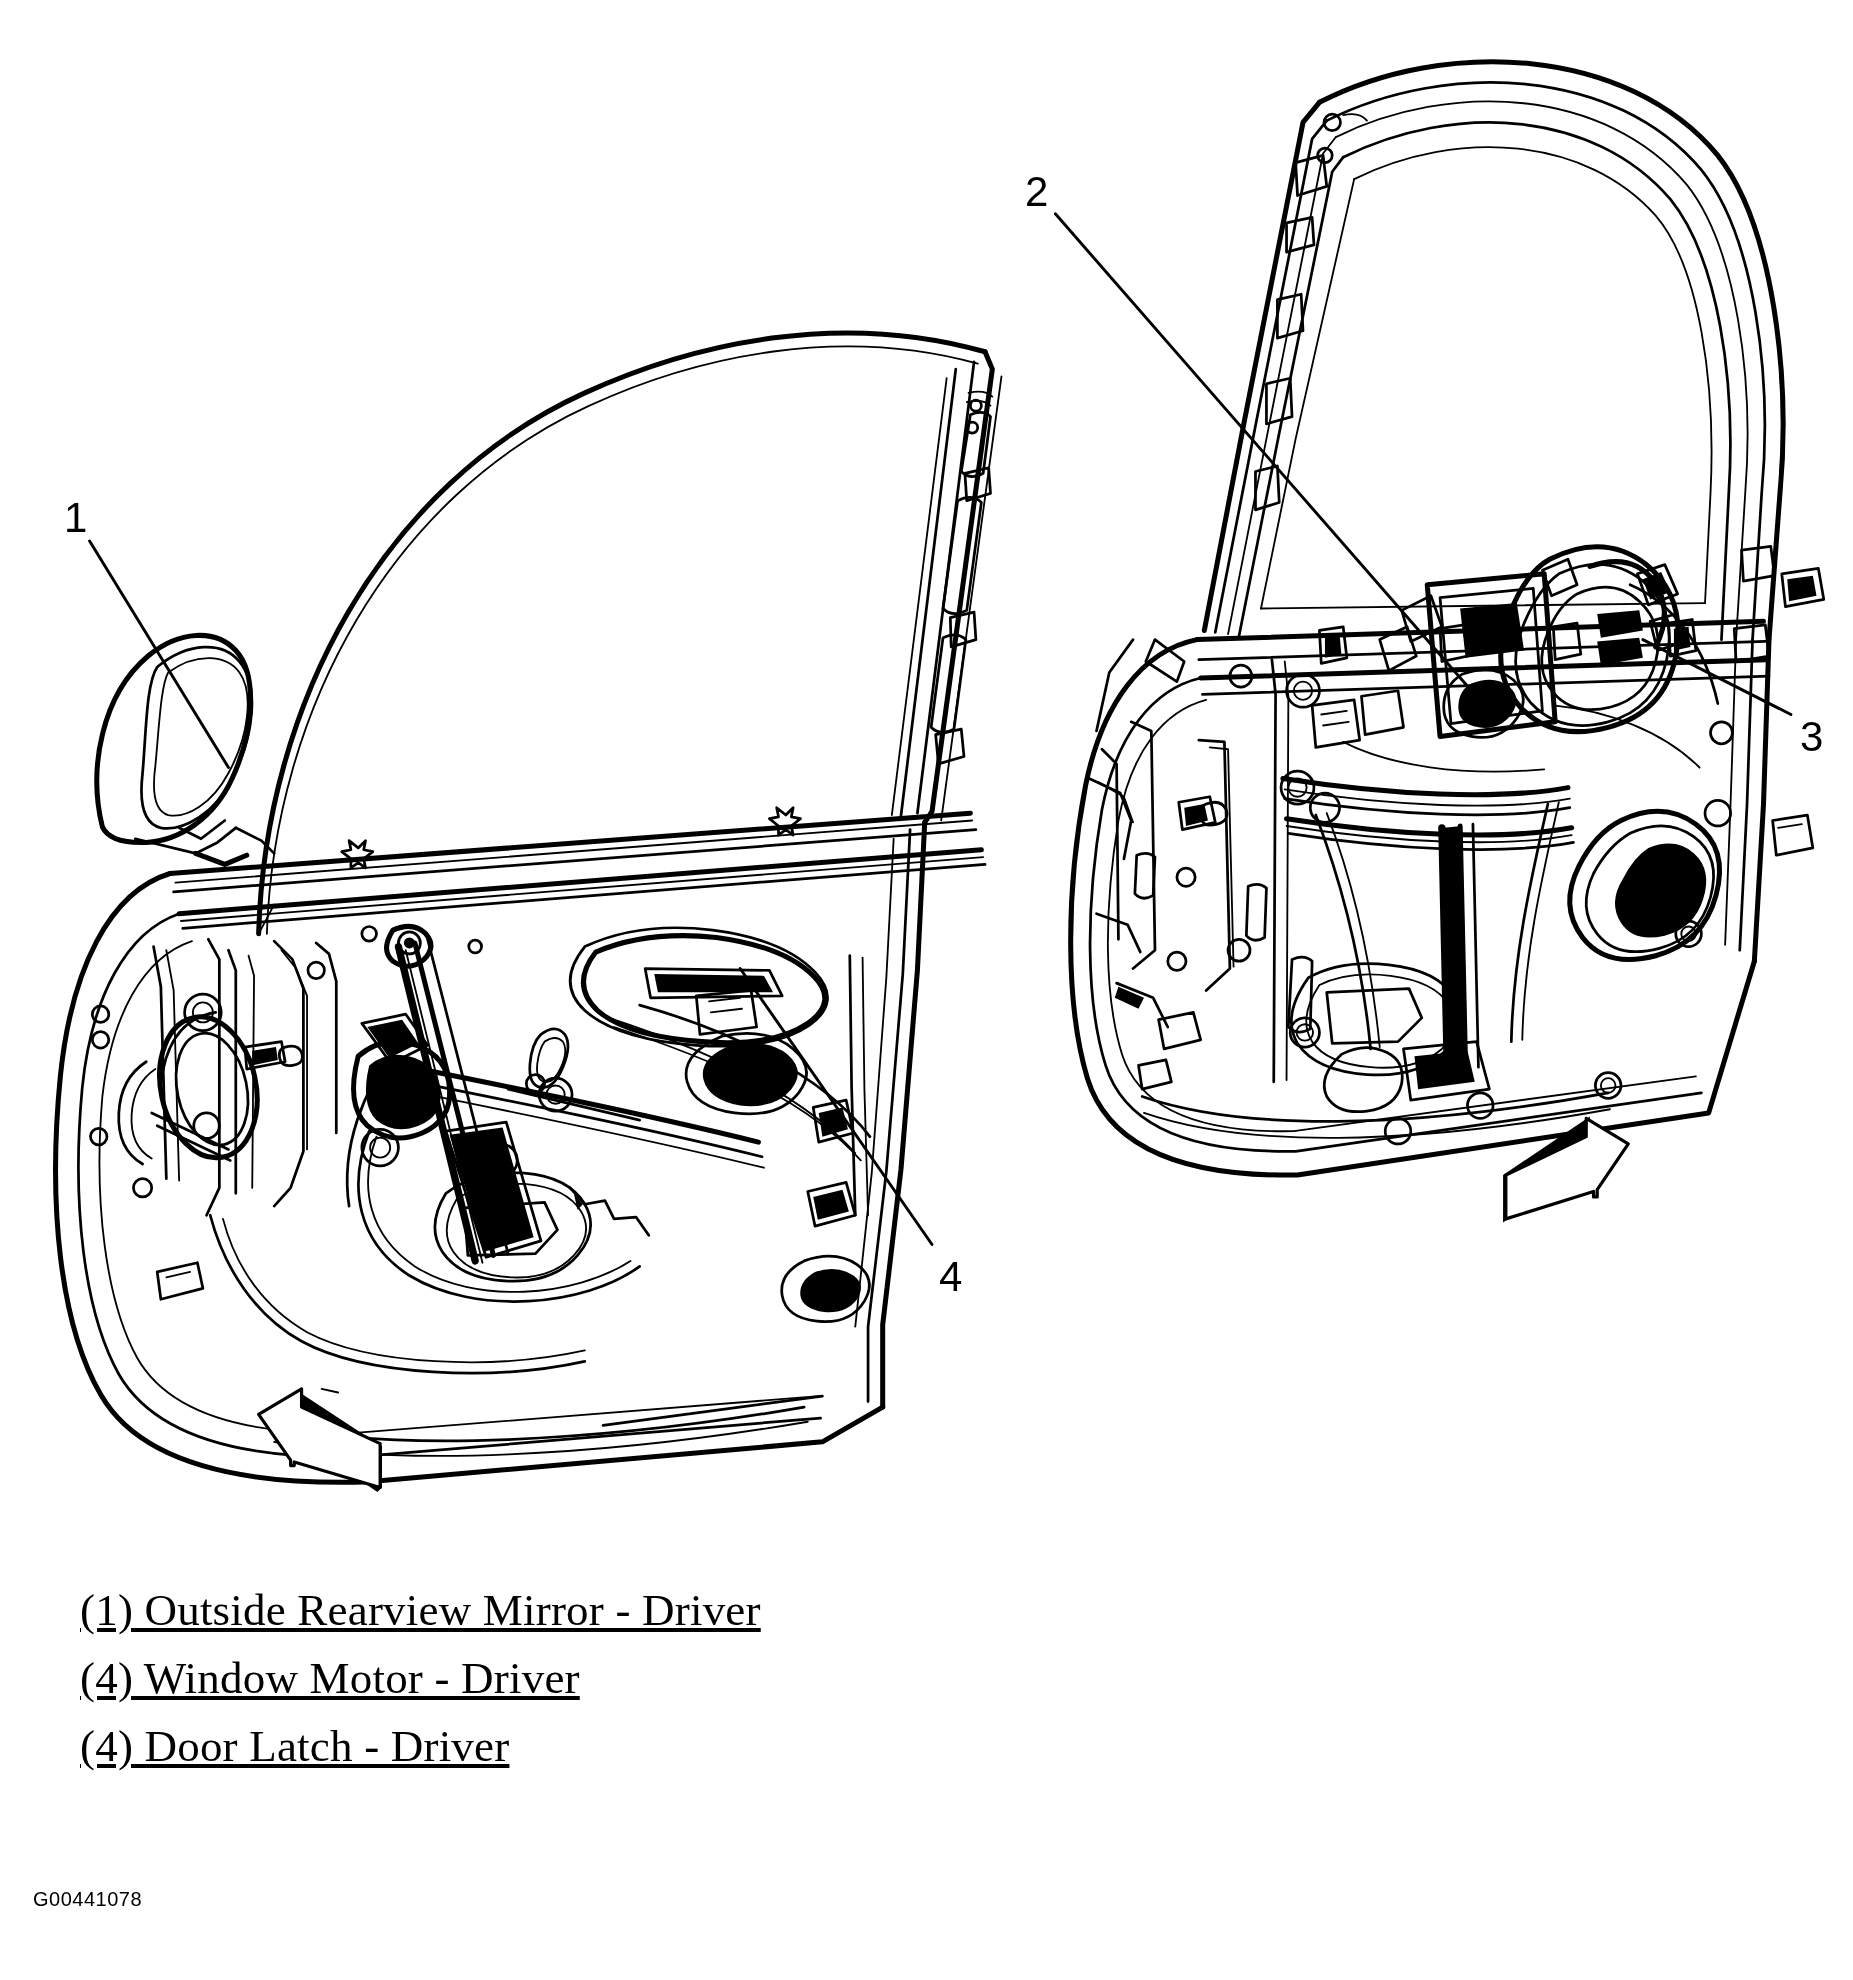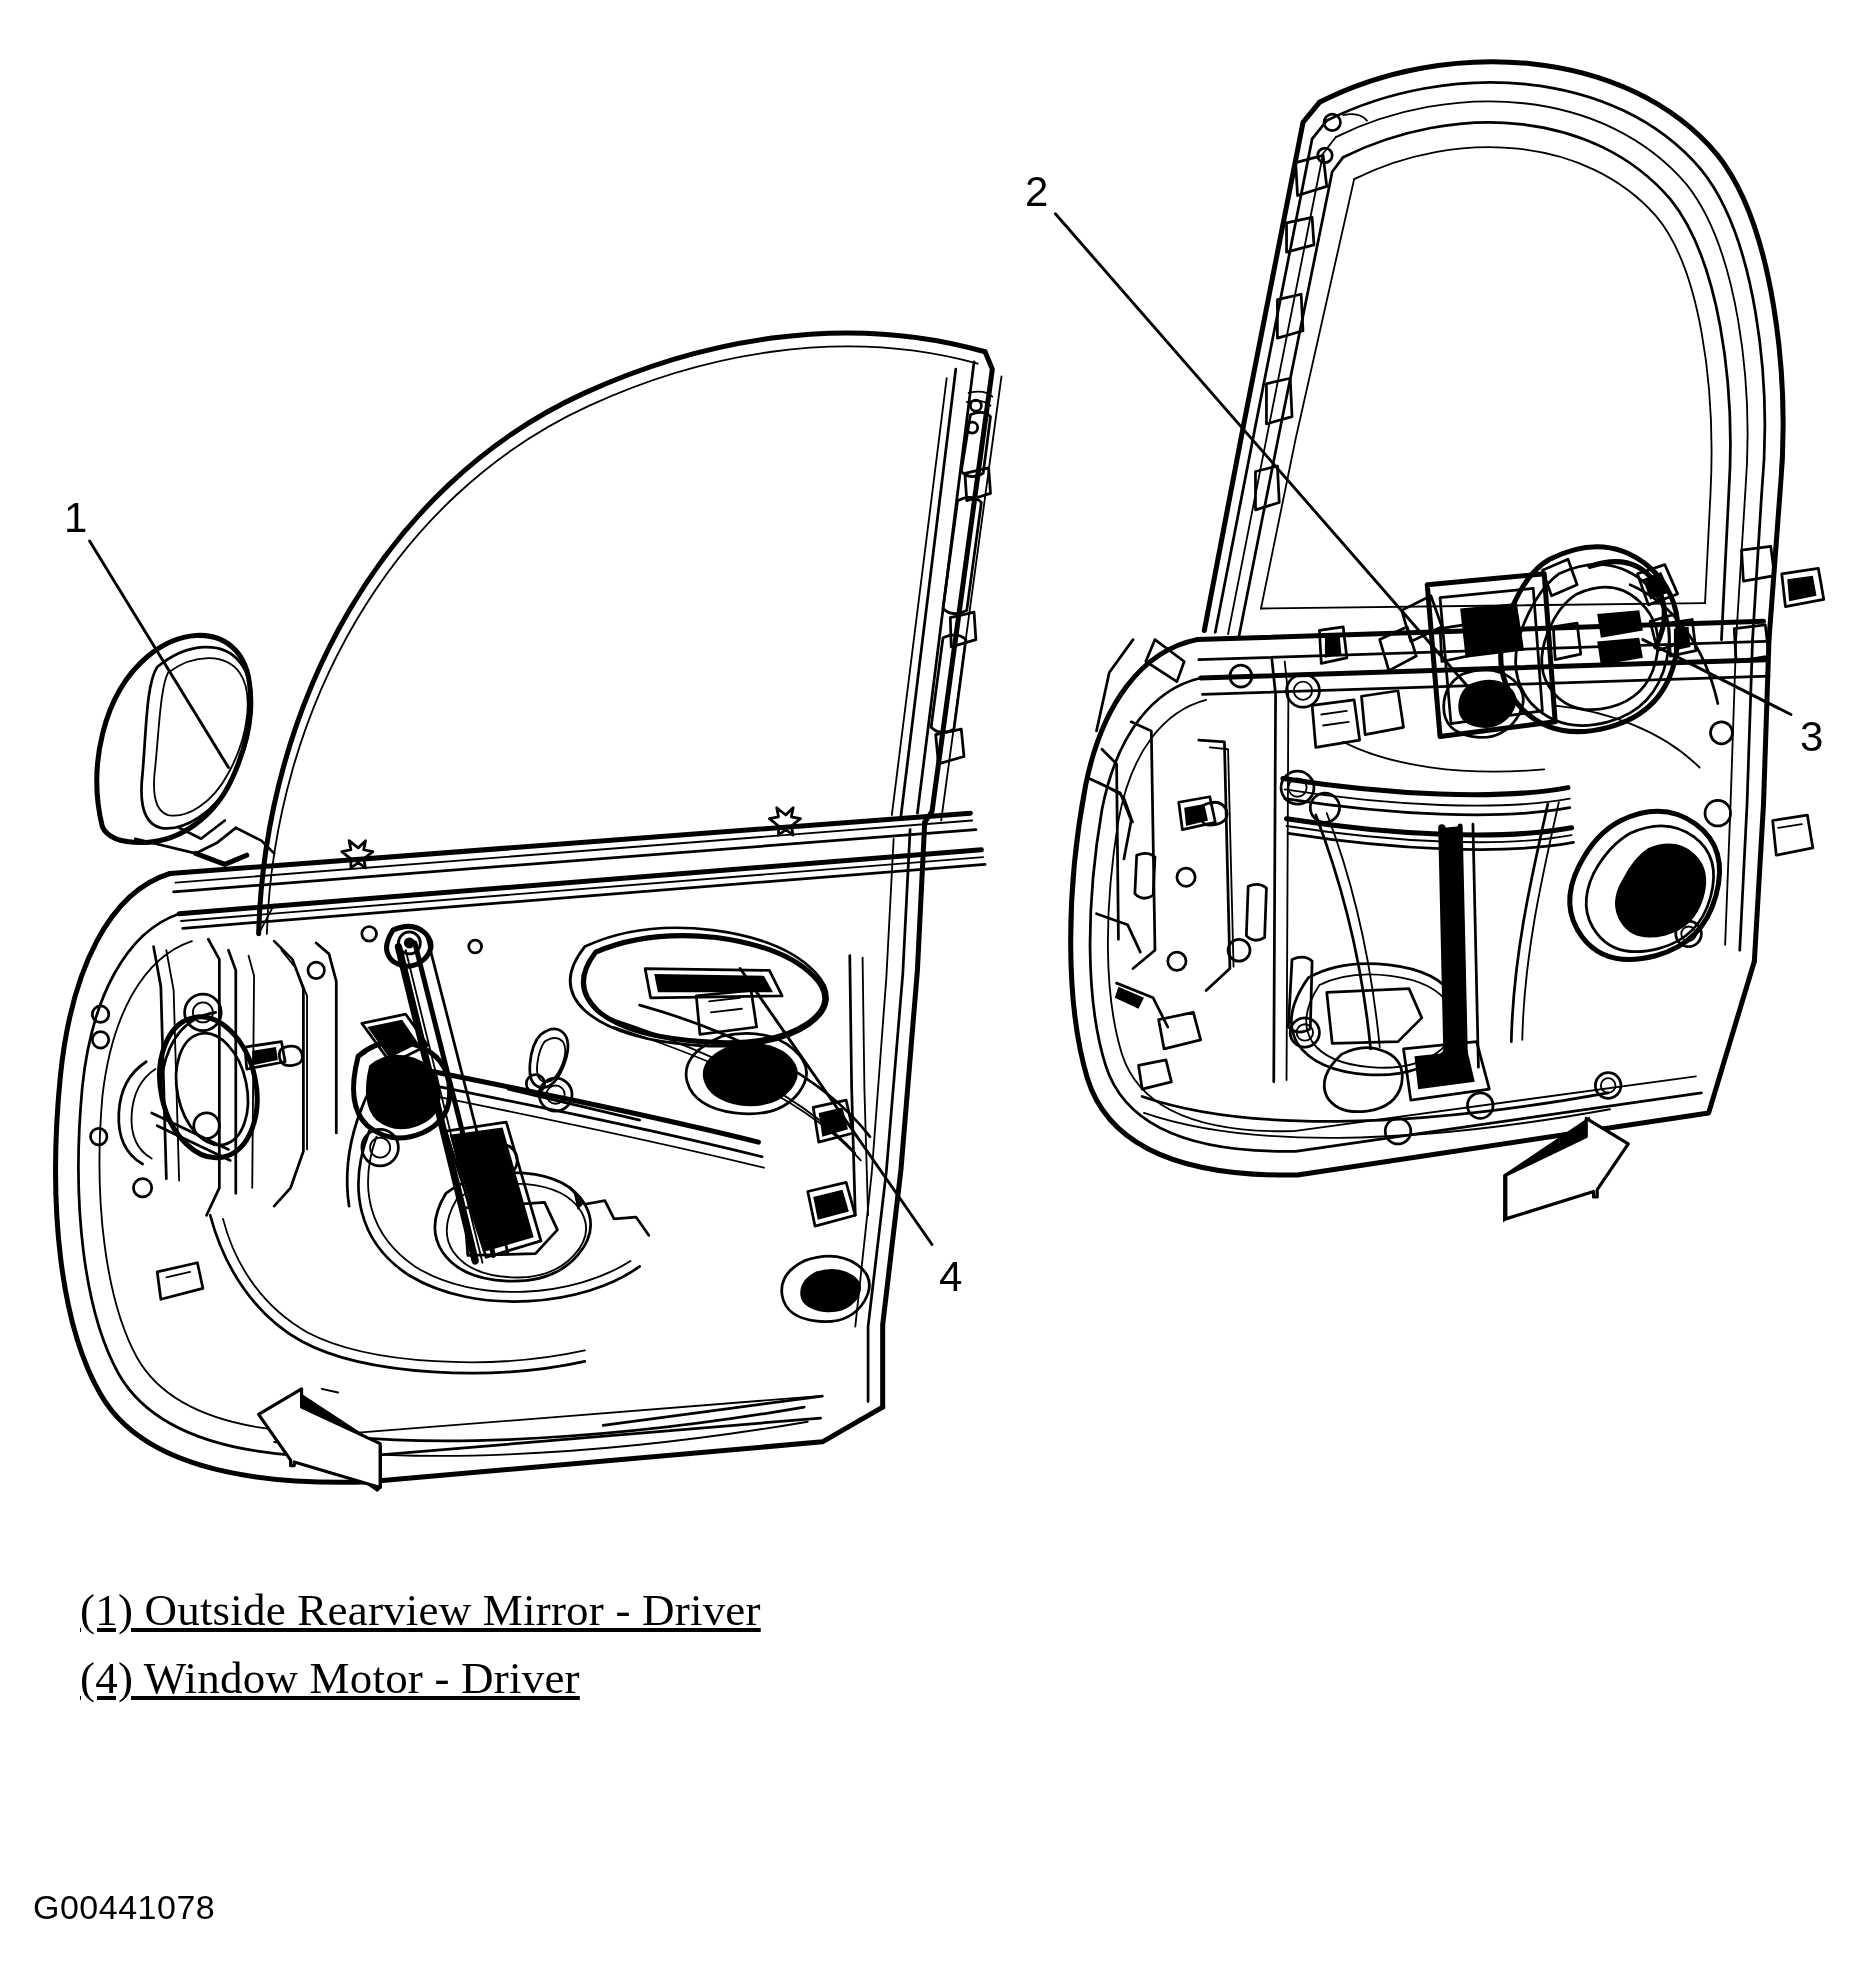--- a/index.html
+++ b/index.html
@@ -41,21 +41,21 @@
     line-height: 68px;
     color: #000000;
     white-space: nowrap;
     letter-spacing: 0.2px;
   }
   .fig-id {
     position: absolute;
     left: 33px;
     top: 1888px;
     font-family: "Liberation Sans", sans-serif;
-    font-size: 34px;
+    font-size: 20px;
     color: #000000;
     letter-spacing: 0.5px;
   }
   .callout-num {
     position: absolute;
     font-family: "Liberation Sans", sans-serif;
     font-size: 42px;
     font-weight: 400;
     color: #000000;
     line-height: 1;
@@ -466,18 +466,19 @@
   </svg>
 
   <div class="callout-num" style="left:64px; top:497px;">1</div>
   <div class="callout-num" style="left:1025px; top:171px;">2</div>
   <div class="callout-num" style="left:1800px; top:716px;">3</div>
   <div class="callout-num" style="left:939px; top:1256px;">4</div>
 
   <div class="legend-block">
     <div class="legend-item">(1) Outside Rearview Mirror - Driver</div>
     <div class="legend-item">(4) Window Motor - Driver</div>
+    <div class="legend-item">(4) Door Latch - Driver</div>
   </div>
 
   <div class="fig-id">G00441078</div>
 
 </div>
 
 
 </body></html>

